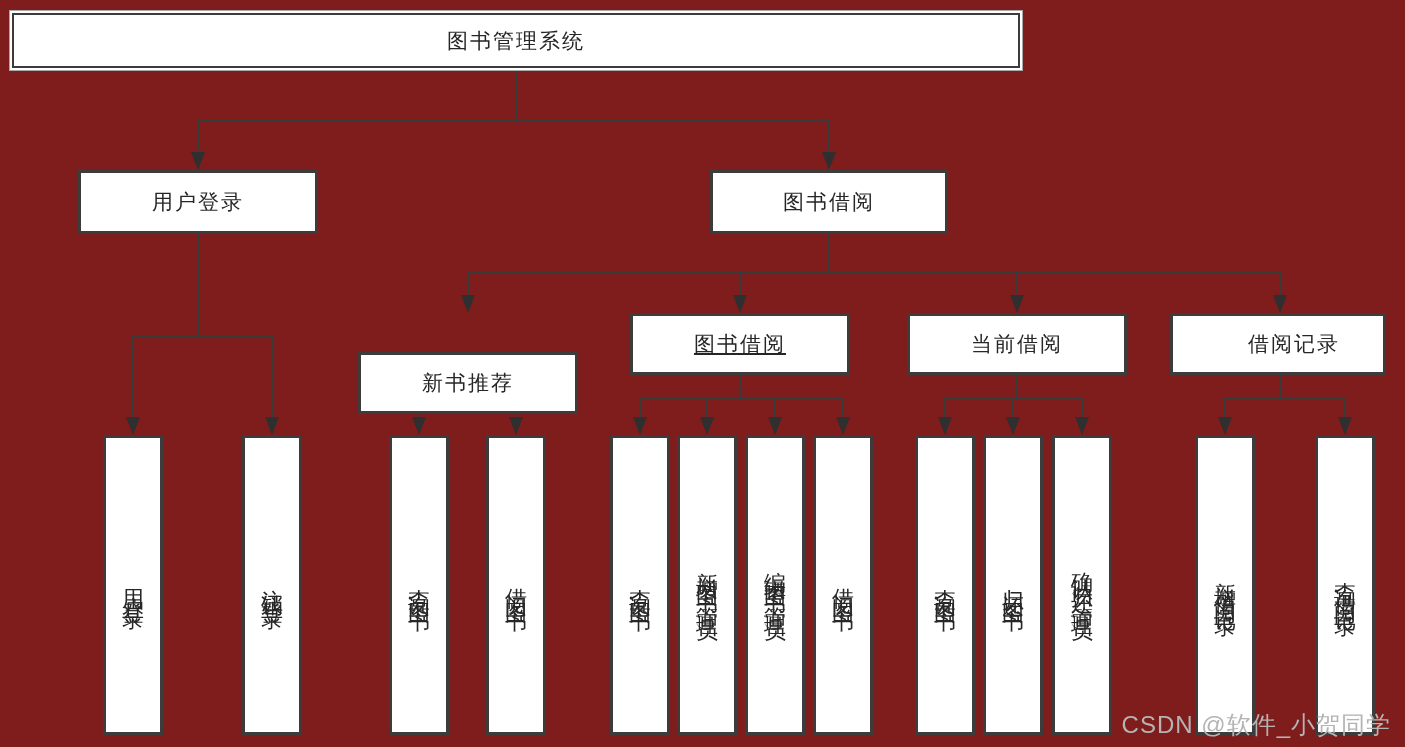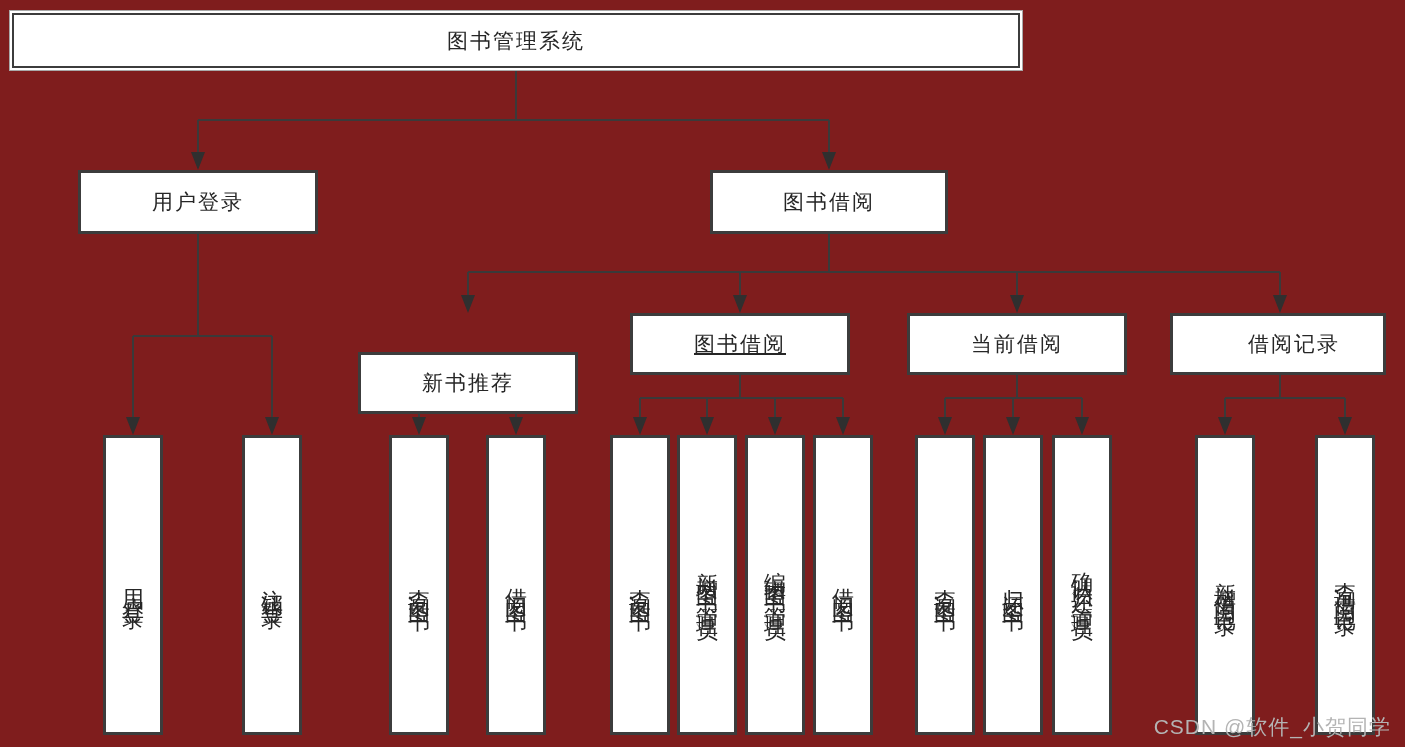--- a/index.html
+++ b/index.html
@@ -38,21 +38,21 @@
     text-orientation: mixed;
     font-size: 22px;
     letter-spacing: 7px;
     line-height: 1.1;
     white-space: nowrap;
   }
   .watermark {
     position: absolute;
     right: 14px;
     bottom: 6px;
-    font-size: 21px;
+    font-size: 24px;
     color: #b4b4b4;
     letter-spacing: 1px;
     z-index: 5;
     white-space: nowrap;
   }
 </style>
 </head>
 <body>
 
 <div id="stage">

